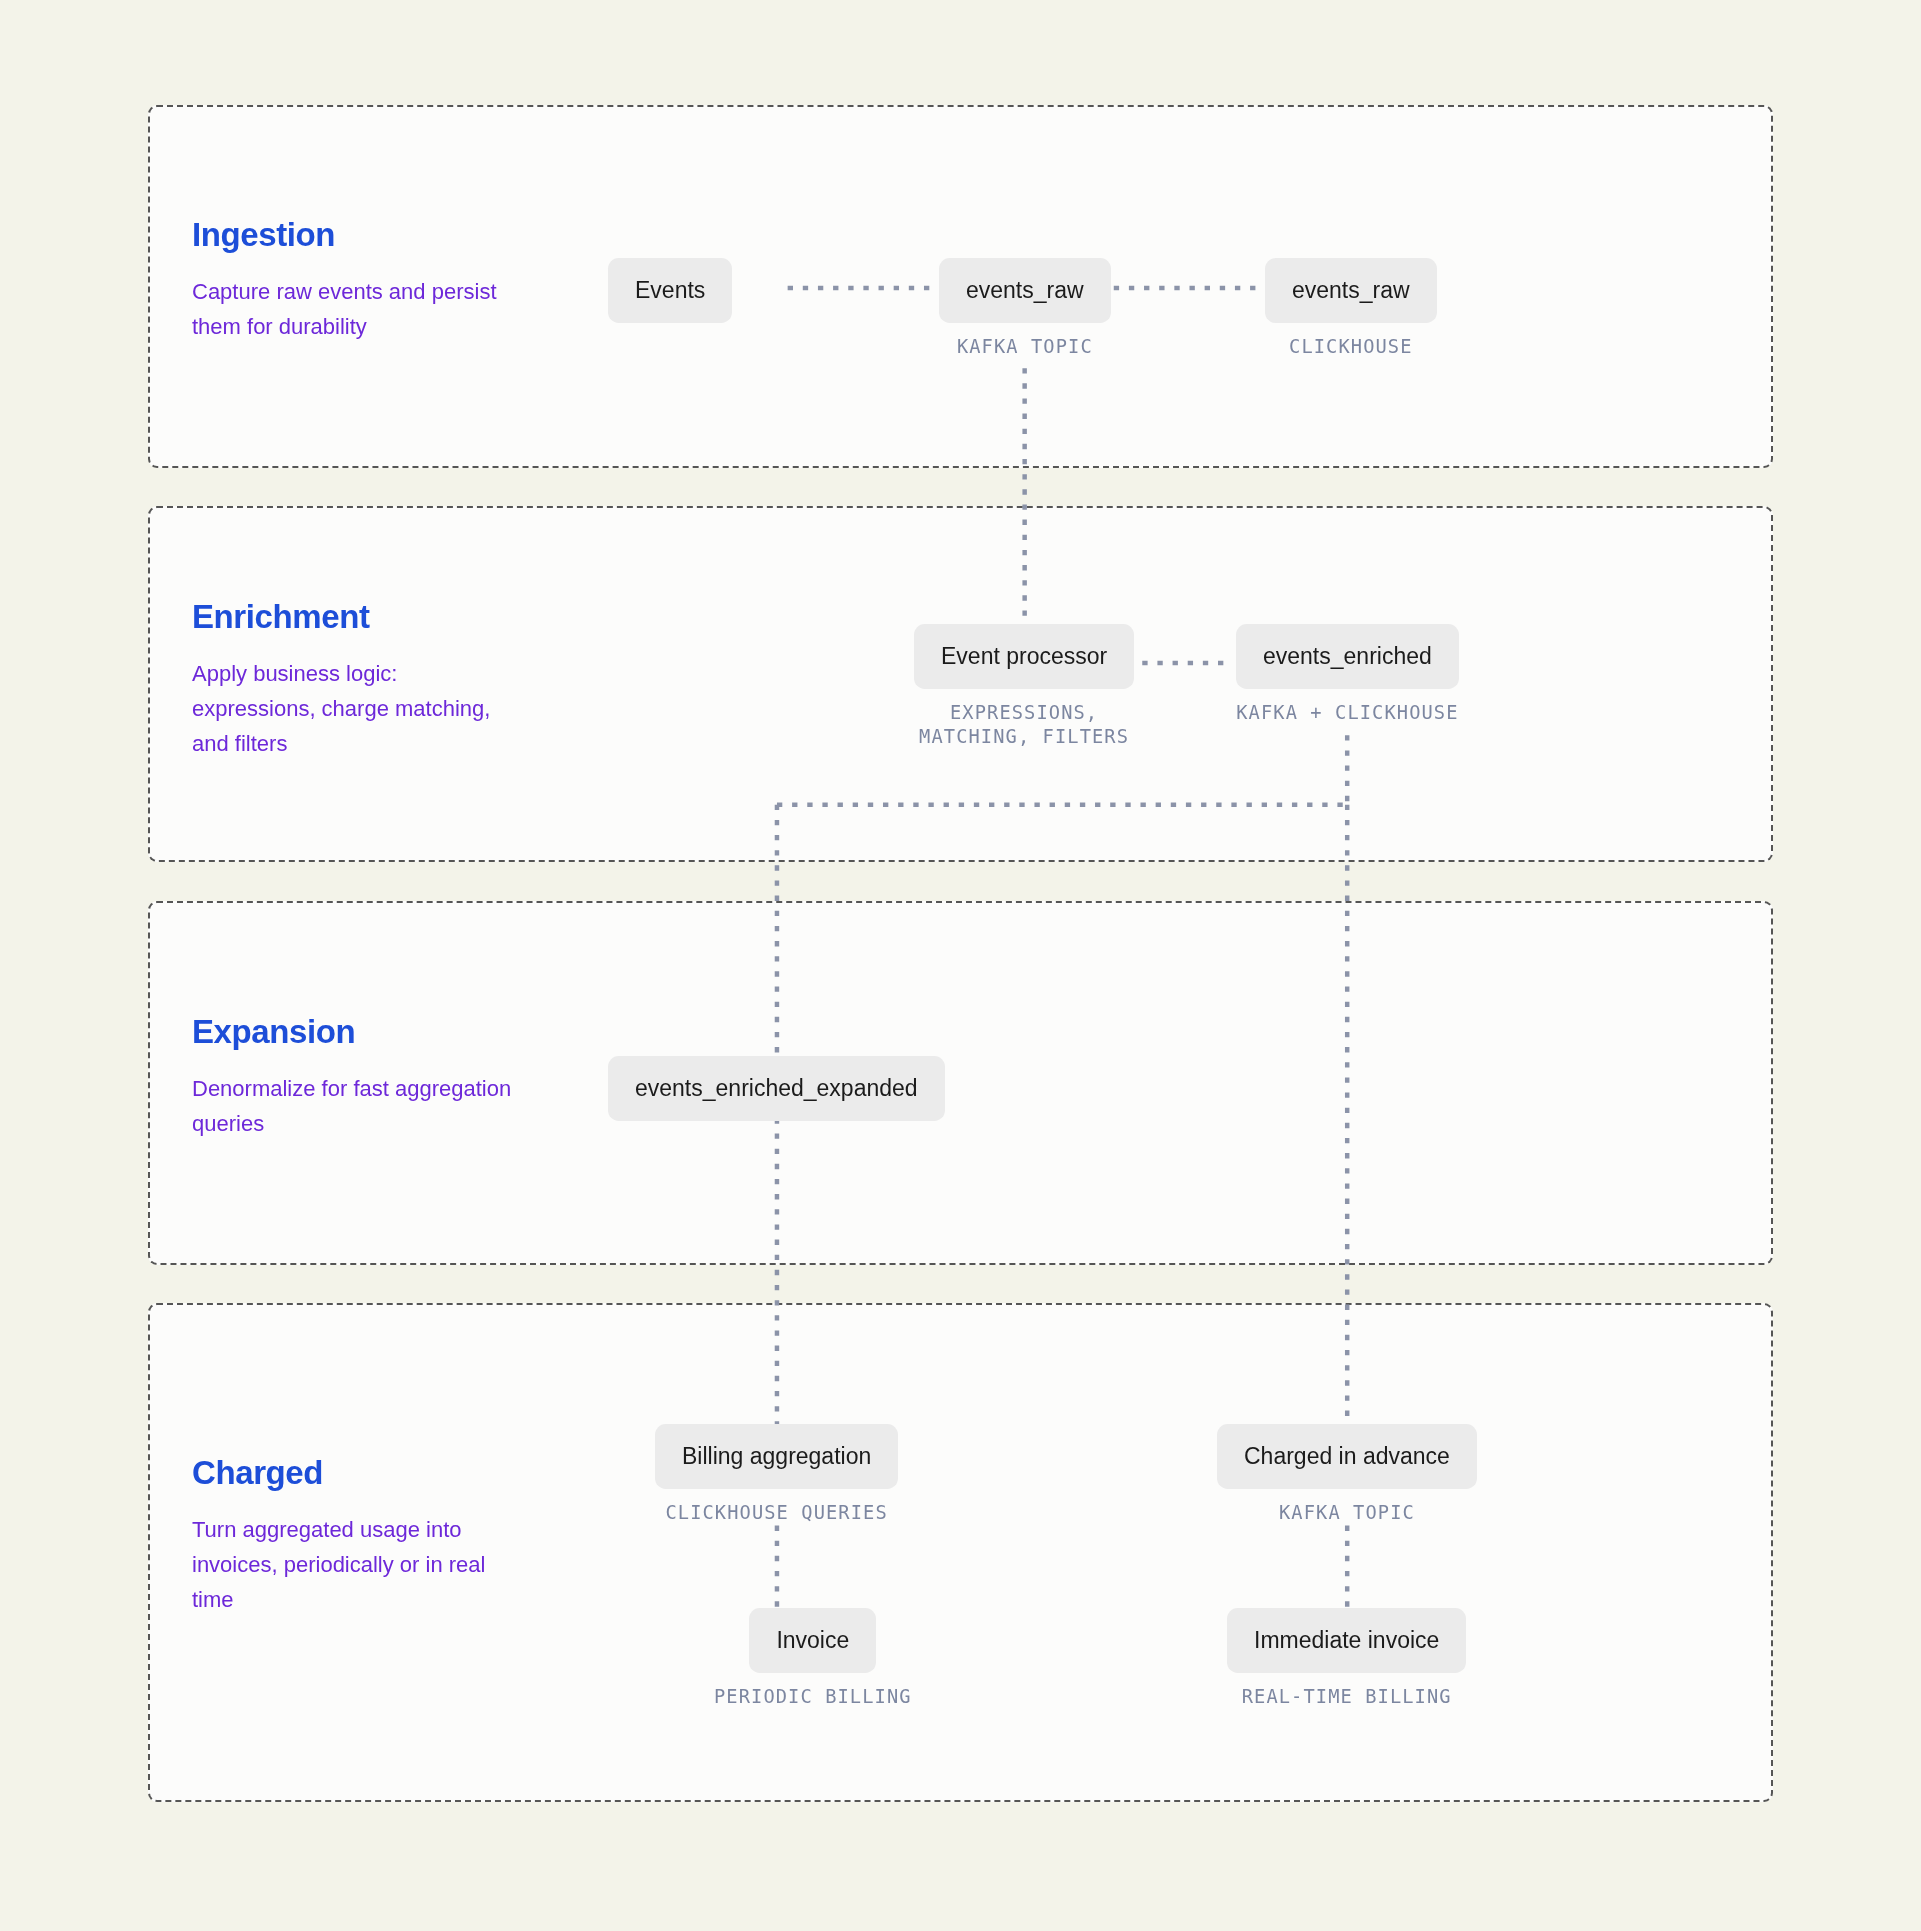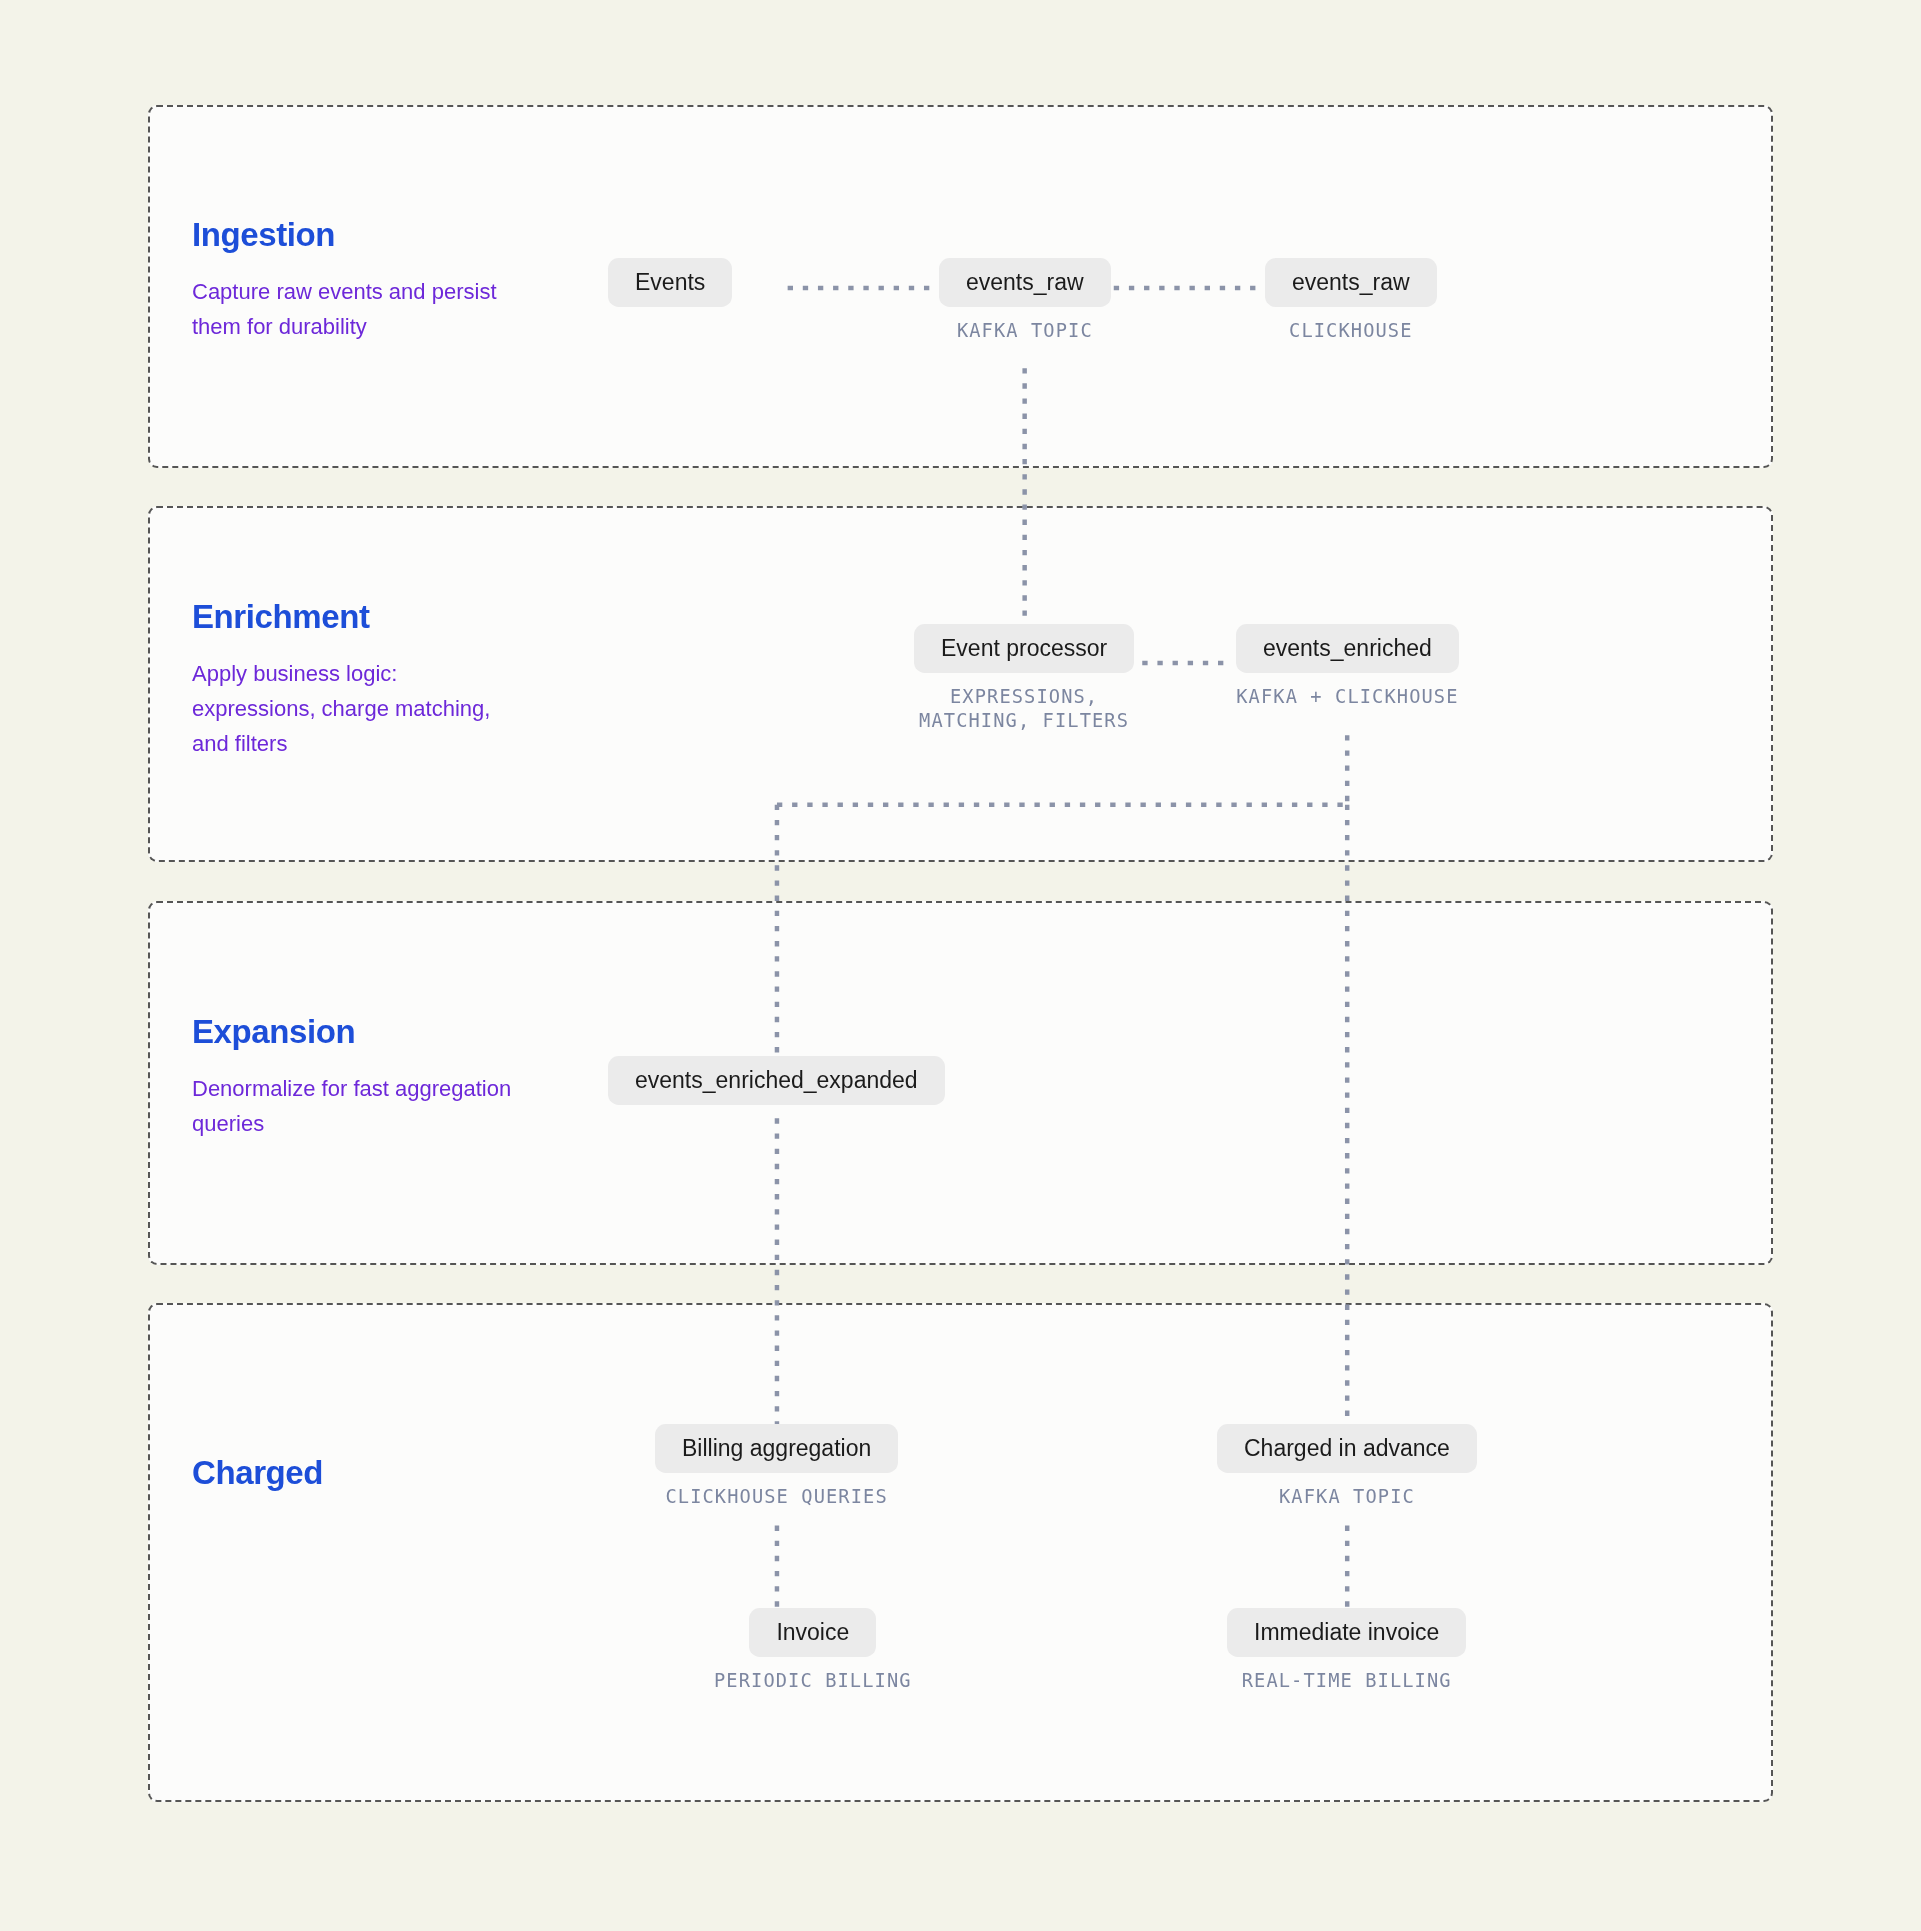--- a/index.html
+++ b/index.html
@@ -63,21 +63,21 @@
     position: absolute;
     z-index: 6;
     display: flex;
     flex-direction: column;
     align-items: center;
   }
 
   .node-box {
     background: #ebebeb;
     border-radius: 10.7px;
-    height: 49px;
+    height: 65px;
     display: flex;
     align-items: center;
     justify-content: center;
     padding: 0 27px;
     font-size: 23px;
     color: #1b1b1b;
     white-space: nowrap;
   }
 
   .node-caption {
@@ -170,20 +170,21 @@
   </div>
 
   <div class="node" style="left: 608px; top: 1056px;">
     <div class="node-box">events_enriched_expanded</div>
   </div>
 
   <div class="panel" style="left:148px; top:1303px; width:1625px; height:499px;"></div>
 
   <div class="panel-text" style="top:1455px;">
     <div class="panel-title">Charged</div>
+    <div class="panel-desc">Turn aggregated usage into invoices, periodically or in real time</div>
   </div>
 
   <div class="node" style="left: 655px; top: 1424px;">
     <div class="node-box">Billing aggregation</div>
     <div class="node-caption">CLICKHOUSE QUERIES</div>
   </div>
 
   <div class="node" style="left: 1217px; top: 1424px;">
     <div class="node-box">Charged in advance</div>
     <div class="node-caption">KAFKA TOPIC</div>

